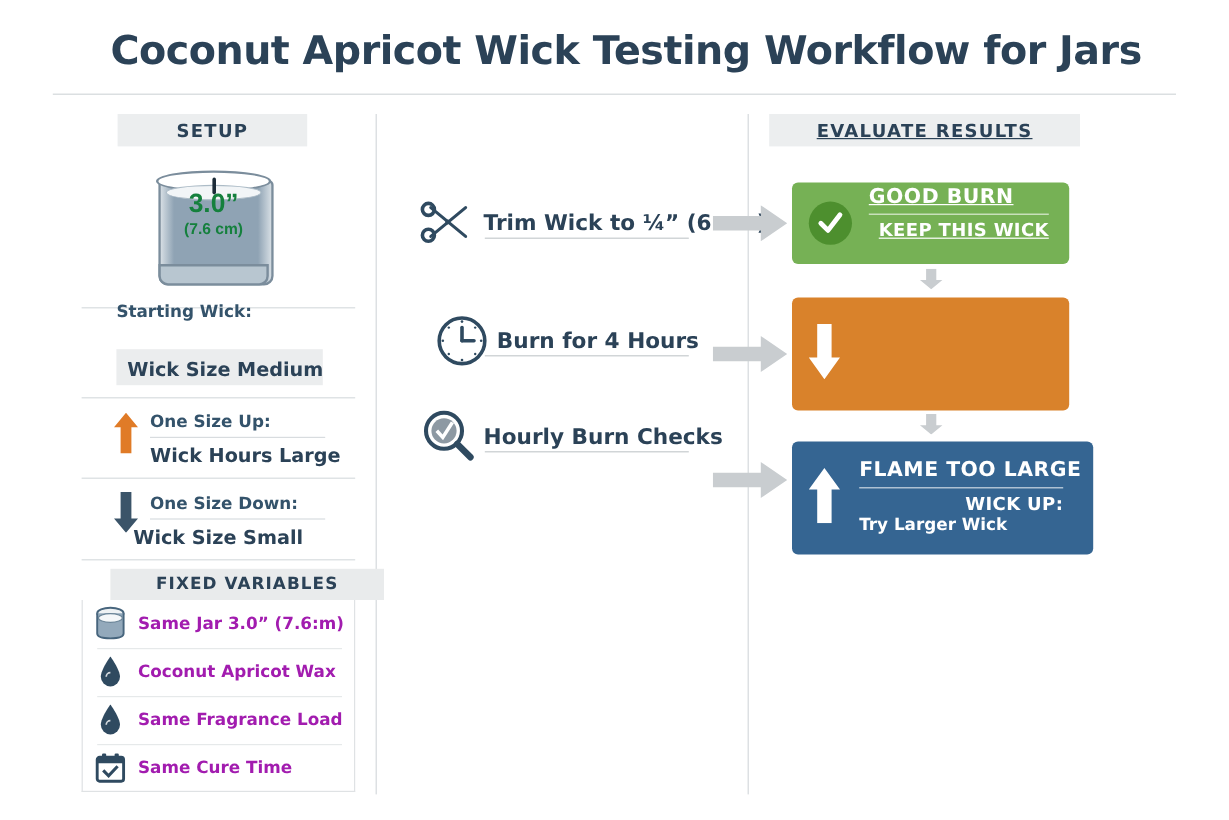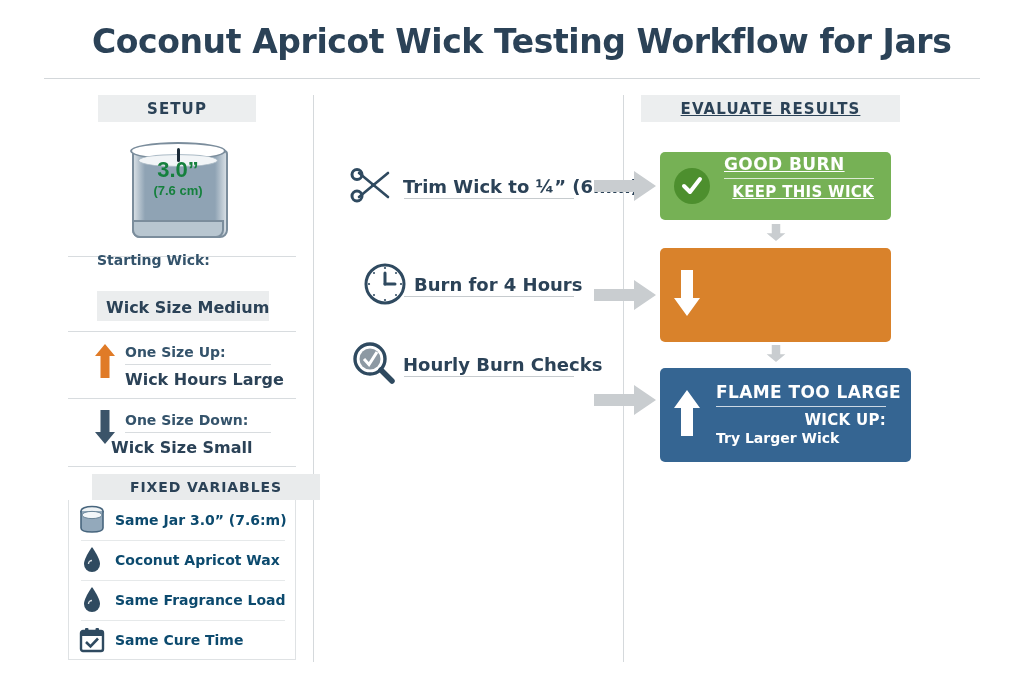--- a/index.html
+++ b/index.html
@@ -99,21 +99,21 @@
   }
   .fixed-panel{
     position:absolute;left:68px;top:500px;width:228px;height:160px;
     border:1px solid #dfe2e4;border-top:none;box-sizing:border-box;background:#fff;
   }
   .fv-row{
     position:absolute;left:0;width:228px;height:40px;display:flex;align-items:center;
   }
   .fv-ico{width:46px;display:flex;align-items:center;justify-content:center;}
   .fv-txt{
-    font-size:14px;font-weight:bold;color:#0c4a6e;white-space:nowrap;
+    font-size:14px;font-weight:bold;color:#a21caf;white-space:nowrap;
     font-family:"DejaVu Sans", sans-serif;
   }
   .fv-sep{position:absolute;left:12px;width:204px;height:1px;background:#e6e9ea;}
 
   
   .step{position:absolute;display:flex;align-items:center;}
   .step-ico{width:58px;height:52px;display:flex;align-items:center;justify-content:center;}
   .step-txt{
     font-size:18px;font-weight:bold;color:#2b4257;white-space:nowrap;
     font-family:"DejaVu Sans", sans-serif;

